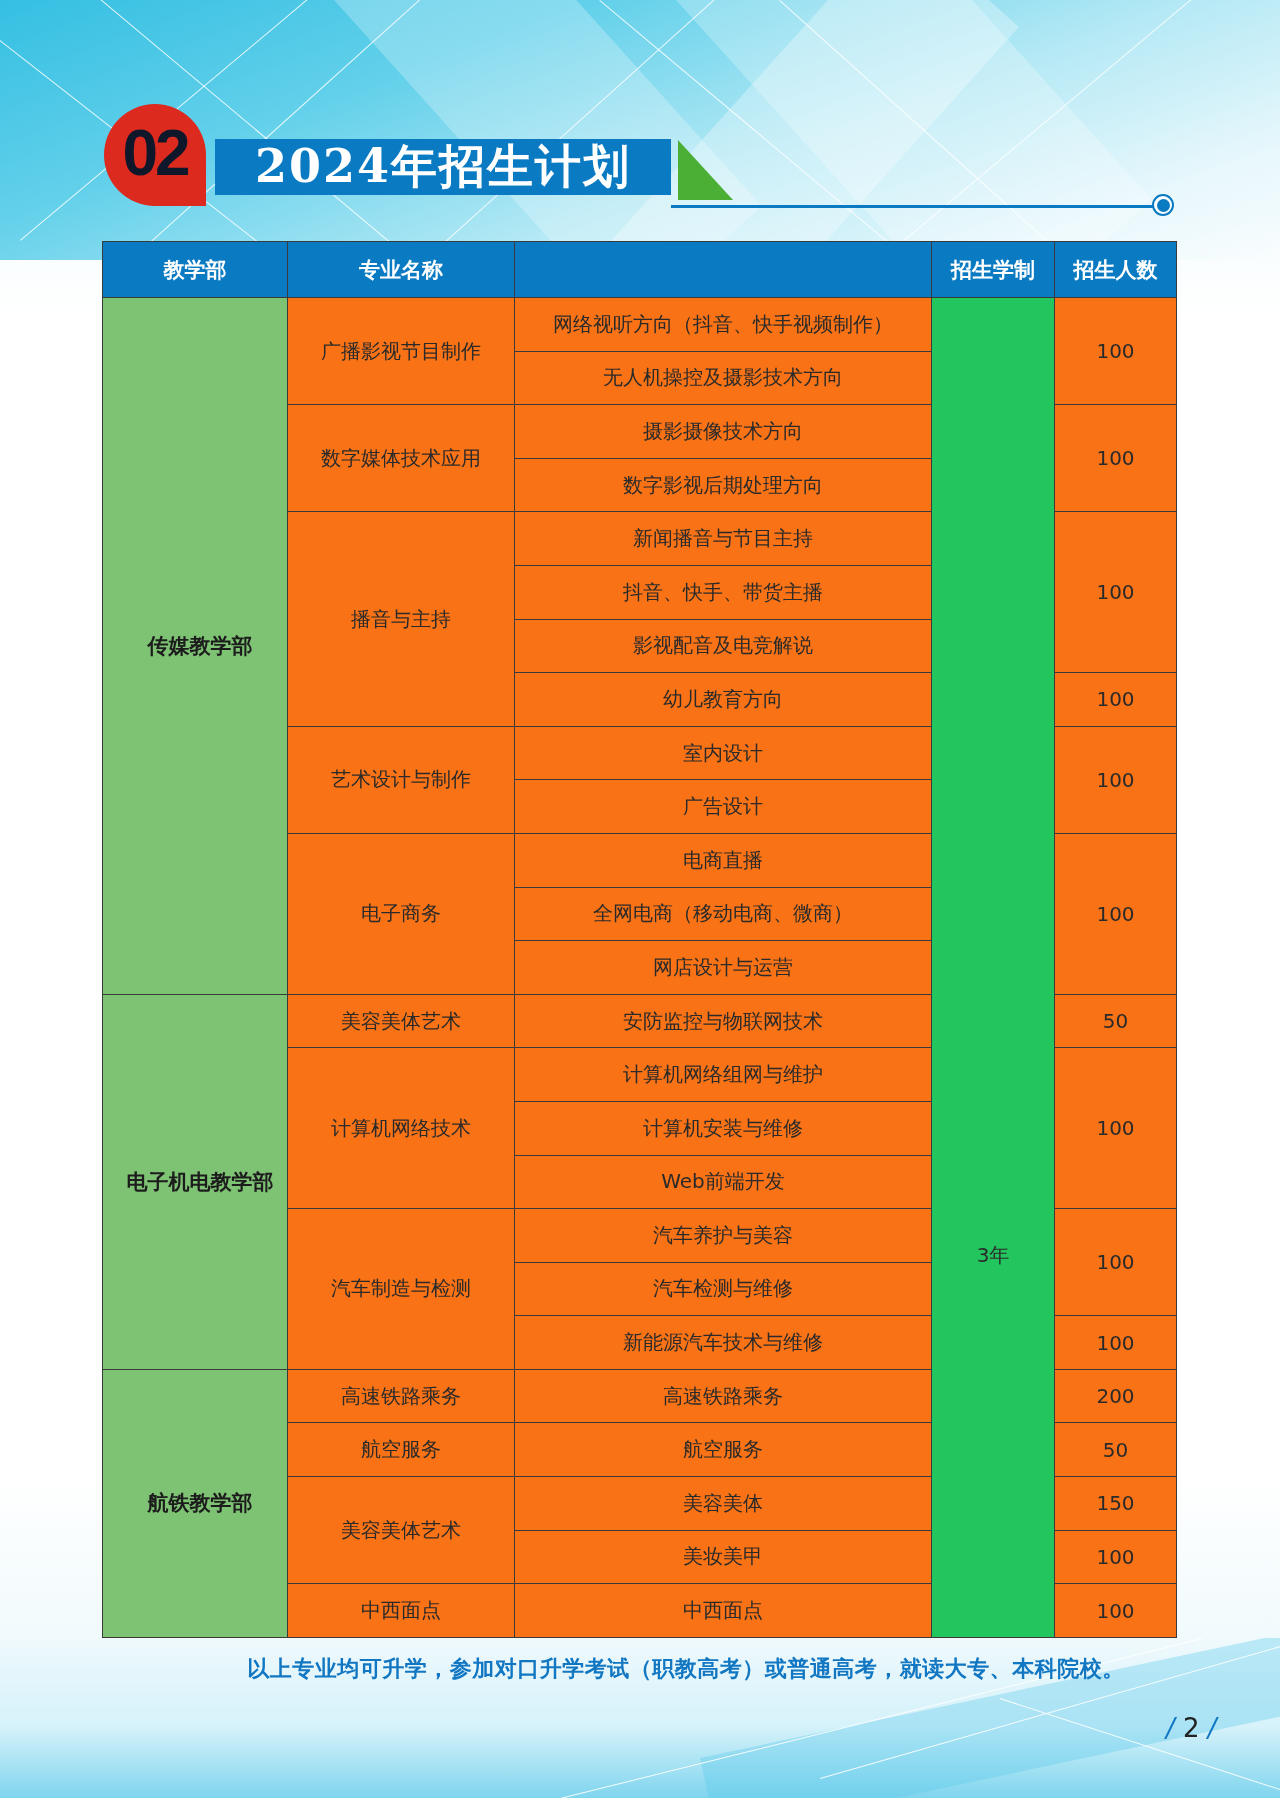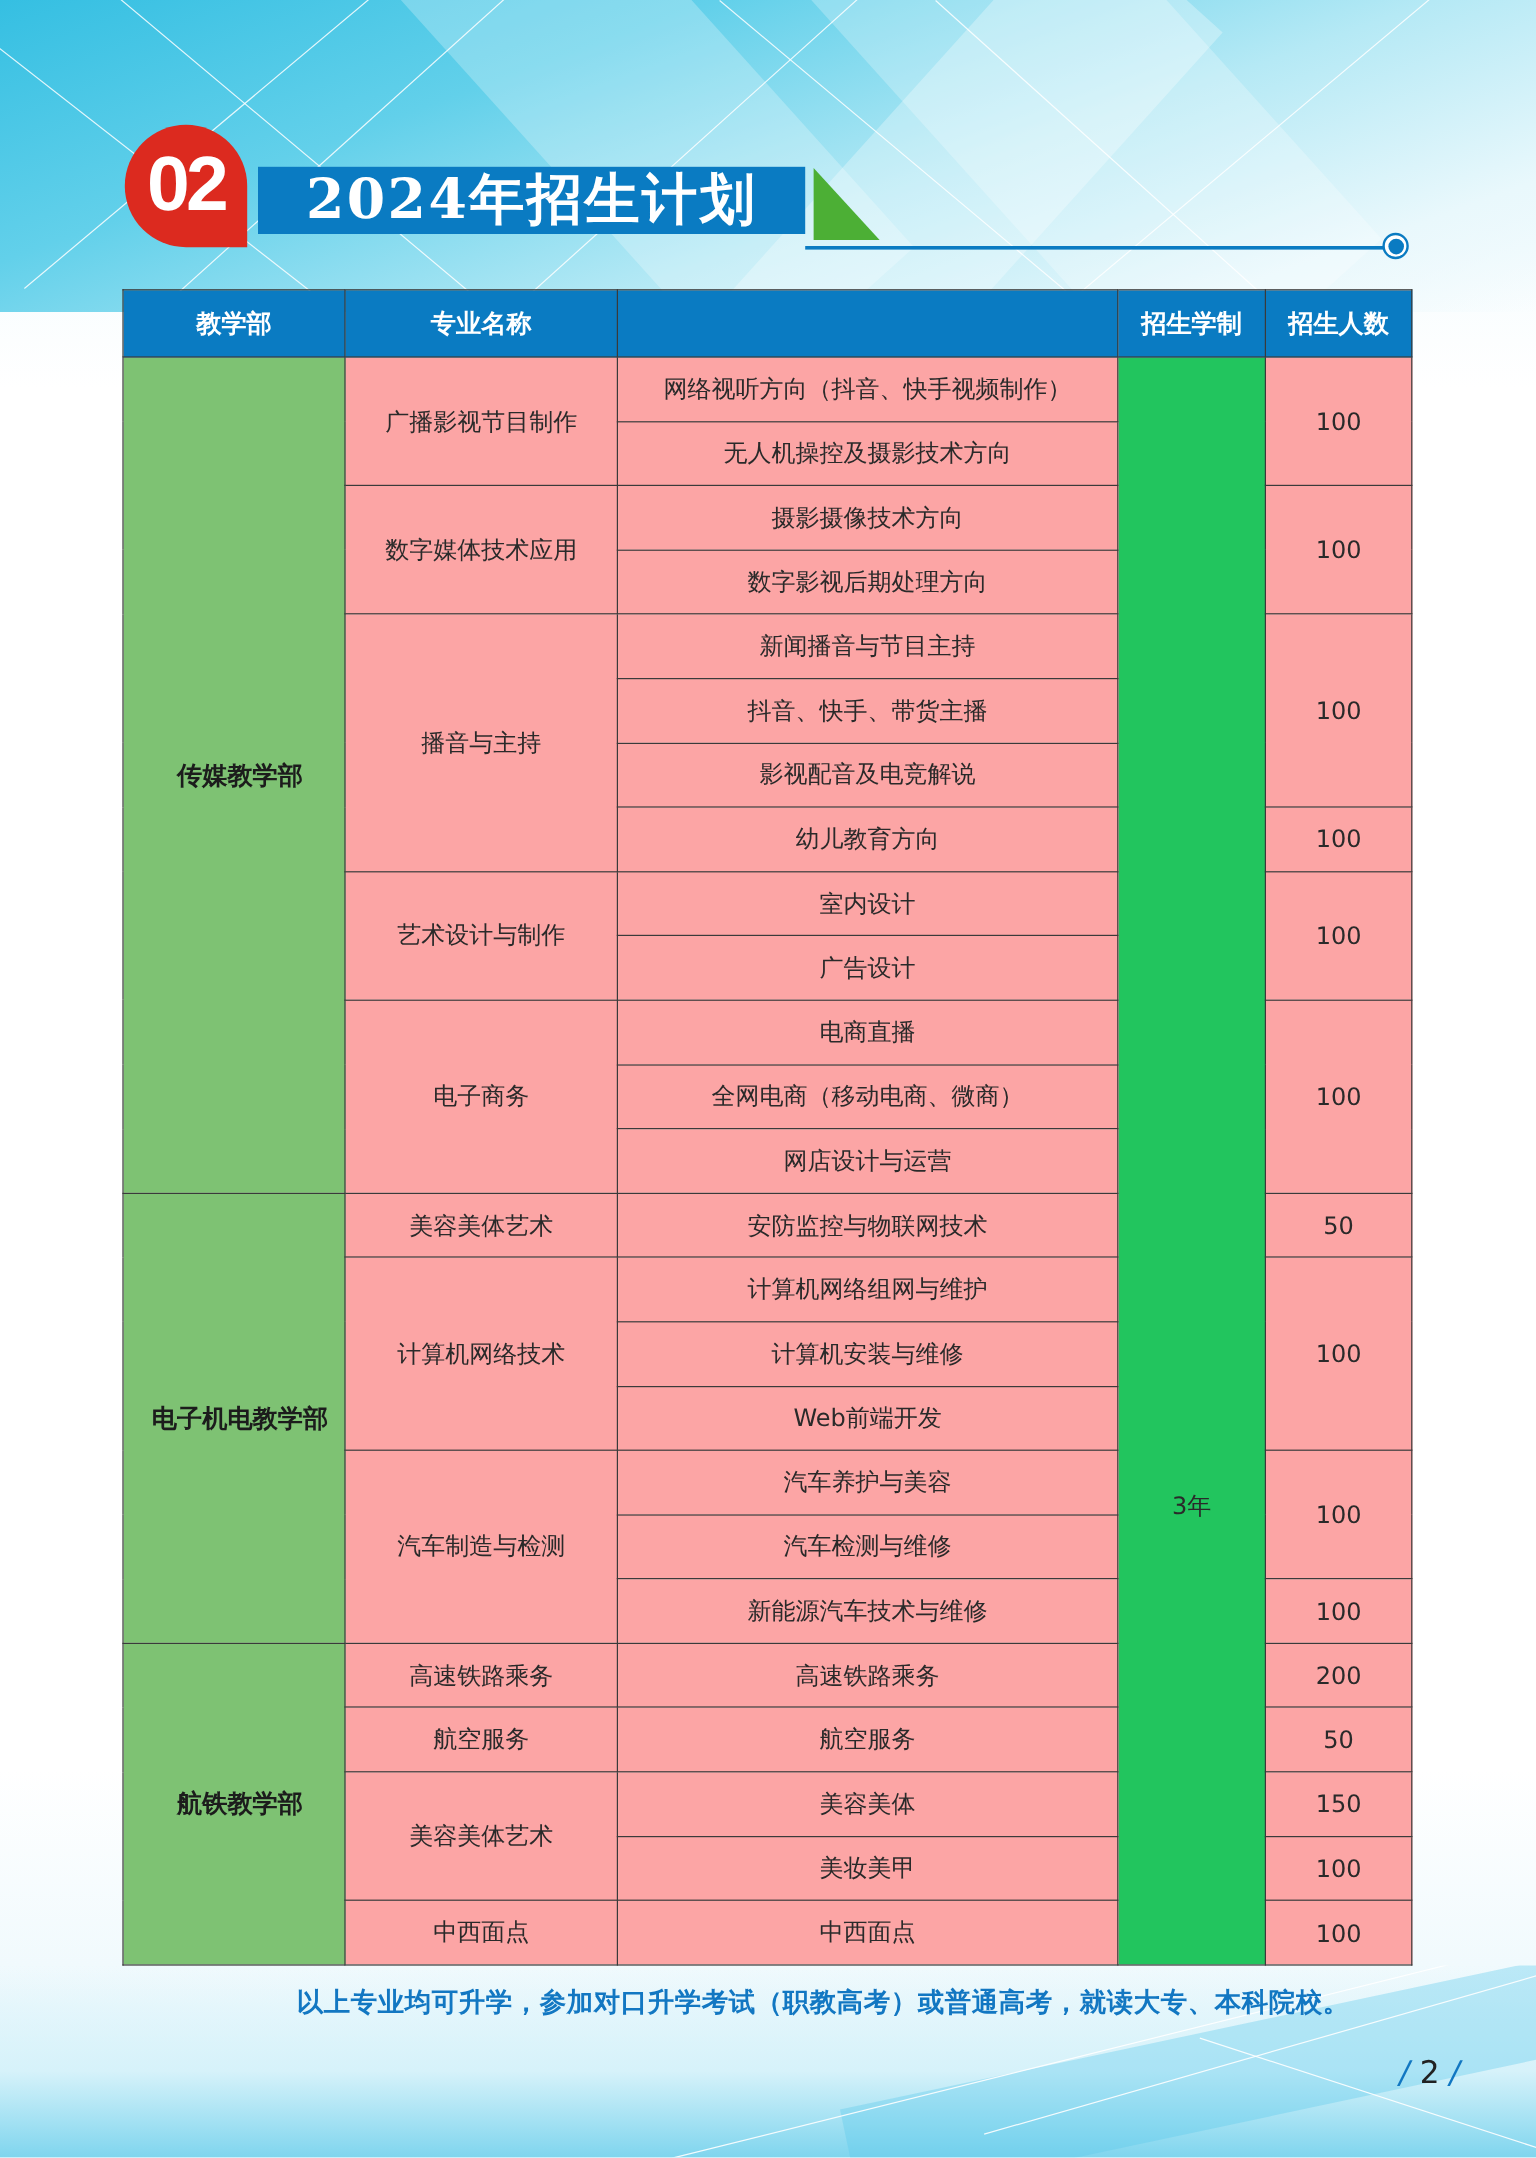--- a/index.html
+++ b/index.html
@@ -22,21 +22,21 @@
   .bg-bottom .line { position: absolute; height: 1px; background: rgba(255,255,255,0.9); transform-origin: 0 0; }
   .bg-bottom .band { position: absolute; background: rgba(90,200,235,0.35); transform-origin: 0 0; }
 
   
   .badge {
     position: absolute; left: 104px; top: 104px; width: 102px; height: 102px;
     background: #dc2a1f; border-radius: 51px 51px 0 51px;
     display: flex; align-items: center; justify-content: center;
   }
   .badge span {
-    color: #ffffff; font-family: "Liberation Sans", sans-serif; font-weight: bold;
+    color: #0f172a; font-family: "Liberation Sans", sans-serif; font-weight: bold;
     font-size: 64px; letter-spacing: -3px; line-height: 1; margin-top: -4px;
   }
   .title-bar {
     position: absolute; left: 215px; top: 139px; width: 456px; height: 56px;
     background: #0a7bc2; display: flex; align-items: center; padding-left: 40px; box-sizing: border-box;
   }
   .title-bar span {
     color: #fff; font-family: "DejaVu Serif", "Liberation Serif", serif; font-weight: bold;
     font-size: 46px; letter-spacing: 2px;
   }
@@ -59,21 +59,21 @@
     position: absolute; left: 102px; top: 241px; width: 1074px;
     border-collapse: collapse; table-layout: fixed;
   }
   .plan th, .plan td {
     border: 1.5px solid #3a3a3a; text-align: center; vertical-align: middle; padding: 0;
     font-size: 20px; color: #2a2a2a; height: 53.6px; box-sizing: border-box;
   }
   .plan thead th {
     background: #0a7bc2; color: #fff; font-weight: bold; height: 56px; font-size: 21px; font-family: Liberation Serif, serif;
   }
-  .plan td { background: #fca5a5; }
+  .plan td { background: #f97316; }
   .plan td.dept { background: #7ec273; font-weight: bold; font-size: 21px; color: #1c1c1c; padding-left: 10px; }
   .plan td.dur { background: #22c55e; }
 
   .footnote {
     position: absolute; left: 0; top: 1654px; width: 1280px; text-align: center;
     color: #1277c2; font-weight: bold; font-size: 22px; letter-spacing: 0.5px; margin-left: 46px;
   }
   .page-num {
     position: absolute; left: 1166px; top: 1713px; font-size: 26px; color: #222;
     font-family: "DejaVu Sans", sans-serif;

